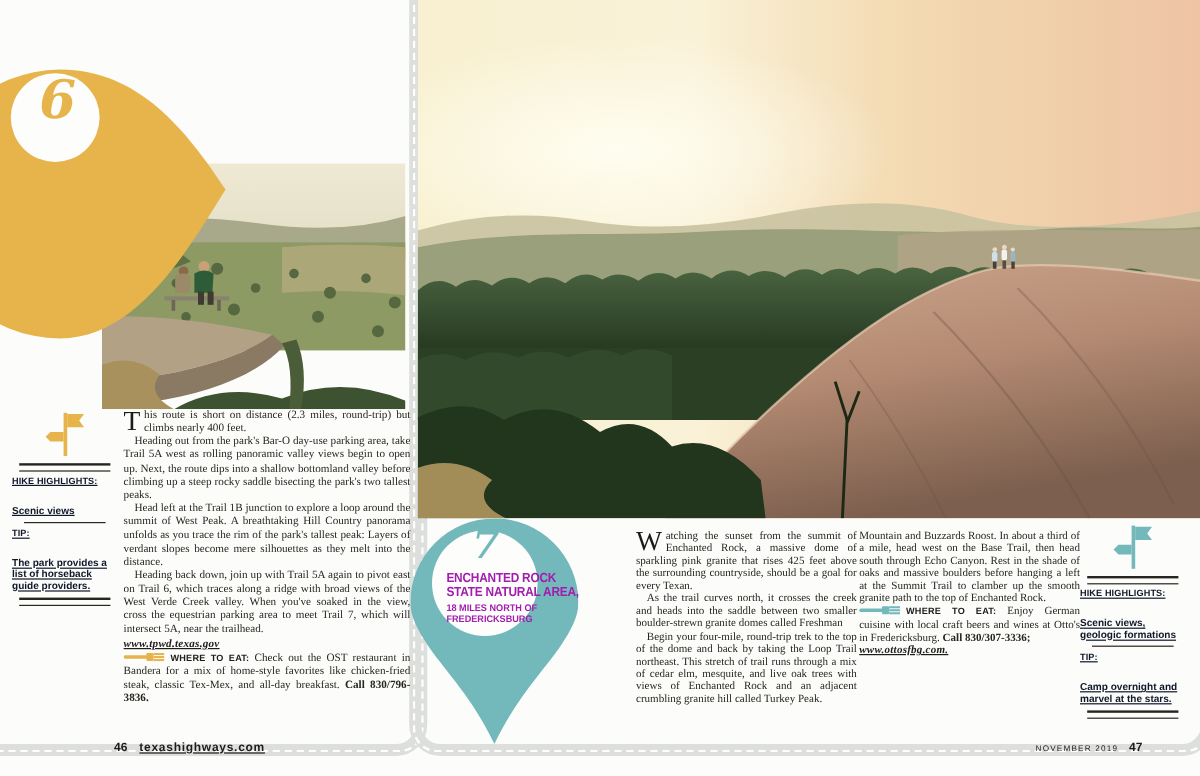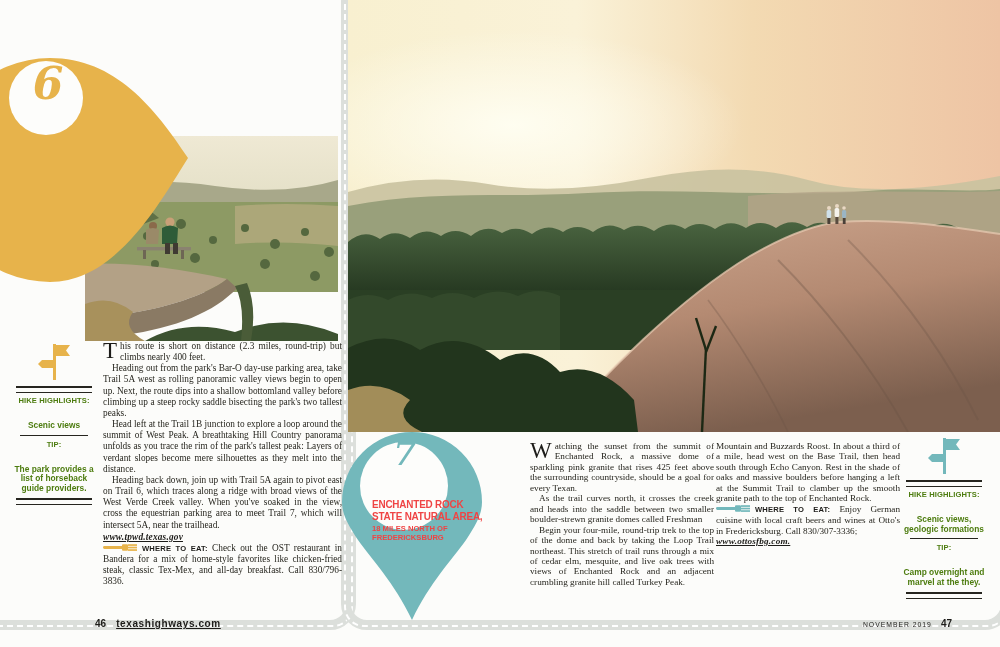--- a/index.html
+++ b/index.html
@@ -22,41 +22,41 @@
   .pin6-number{position:absolute;left:88px;top:8px;width:60px;text-align:center;
      font-family:"DejaVu Serif",serif;font-style:italic;font-weight:bold;font-size:44px;color:#e7b34b;}
   .pin7-number{position:absolute;left:34px;top:2px;width:58px;text-align:center;
      font-family:"DejaVu Serif",serif;font-style:italic;font-weight:bold;font-size:33px;color:#73b8bb;}
   .entry-head{position:absolute;z-index:4;color:#1d1c19;font-family:"Liberation Sans",sans-serif;}
   .entry6-head{left:28px;top:95px;width:300px;}
   .head-line1{font-weight:bold;font-size:14px;line-height:14px;letter-spacing:-.2px;
      transform:scaleX(.88);transform-origin:left top;white-space:nowrap;}
   .head-line2{font-weight:bold;font-size:9.5px;line-height:10px;letter-spacing:-.1px;
      transform:scaleX(.92);transform-origin:left top;white-space:nowrap;margin-top:1px;}
-  .pin7-text{position:absolute;left:30px;top:45px;width:120px;color:#ef4444;font-family:"Liberation Sans",sans-serif;margin-top:22px;}
+  .pin7-text{position:absolute;left:30px;top:45px;width:120px;color:#a21caf;font-family:"Liberation Sans",sans-serif;}
   .pin7-text .t1{font-weight:bold;font-size:11px;line-height:11.5px;letter-spacing:-.2px;
      transform:scaleX(.9);transform-origin:left top;white-space:nowrap;}
   .pin7-text .t2{font-weight:bold;font-size:8px;line-height:8.5px;margin-top:3px;
      transform:scaleX(.95);transform-origin:left top;white-space:nowrap;}
   
   .col{position:absolute;z-index:4;text-align:justify;}
   .col-left{left:103px;top:341px;width:239px;font-size:9.3px;line-height:11.15px;}
   .col-a{left:530px;top:441px;width:184px;font-size:9.2px;line-height:10.45px;}
   .col-b{left:716px;top:441px;width:184px;font-size:9.2px;line-height:10.45px;}
   .col p{margin:0;}
   .col p + p{text-indent:9px;}
   .dropcap{float:left;font-size:23px;line-height:18.5px;padding:1px 3px 0 0;font-weight:normal;color:#1d1c19;}
   .link{font-weight:bold;font-style:italic;text-decoration:underline;color:#1d1c19;letter-spacing:.2px;}
   .link-block{display:block;margin-top:1px;}
   .eat{margin-top:9px;text-indent:0 !important;}
   .eat-label{font-family:"Liberation Sans",sans-serif;font-weight:bold;font-size:7.6px;letter-spacing:.2px;color:#1d1c19;}
-  .eat .call{font-weight:normal;}
+  .eat .call{font-weight:bold;}
   .fork{vertical-align:-1px;margin-right:5px;}
   
-  .sidebar{position:absolute;z-index:4;text-align:center;font-family:"Liberation Sans",sans-serif;color:#4d7c0f;}
+  .sidebar{position:absolute;z-index:4;font-family:"Liberation Sans",sans-serif;color:#0f172a;text-decoration:underline;}
   .sb-left{left:10px;top:342px;width:88px;}
   .sb-right{left:900px;top:436px;width:88px;}
   .sb-icon{margin:0 auto 4px auto;display:block;}
   .rule2{height:4px;border-top:2px solid #26251f;border-bottom:1px solid #26251f;margin:3px 6px;}
   .rule1{border-top:1.5px solid #26251f;margin:4px 10px;}
   .sb-label{font-weight:bold;font-size:7.6px;letter-spacing:.1px;line-height:9px;margin-top:3px;}
   .sb-text{font-weight:bold;font-size:8.4px;line-height:9.6px;margin-top:16px;}
   
   .footer{position:absolute;z-index:4;top:618px;font-family:"Liberation Sans",sans-serif;color:#1d1c19;}
   .footer-left{left:95px;display:flex;align-items:flex-end;gap:10px;}
@@ -254,21 +254,21 @@
     <svg class="sb-icon" width="38" height="40" viewBox="0 0 38 40">
       <rect x="18" y="2" width="3" height="36" fill="#73b8bb"></rect>
       <path d="M21,3 h14 l-4,5.5 l4,5.5 h-14 Z" fill="#73b8bb"></path>
       <path d="M18,18 h-11 l-4,4 l4,4 h11 Z" fill="#73b8bb"></path>
     </svg>
     <div class="rule2"></div>
     <div class="sb-label">HIKE HIGHLIGHTS:</div>
     <div class="sb-text">Scenic views, geologic formations</div>
     <div class="rule1"></div>
     <div class="sb-label">TIP:</div>
-    <div class="sb-text">Camp overnight and marvel at the they.</div>
+    <div class="sb-text">Camp overnight and marvel at the stars.</div>
     <div class="rule2" style="margin-top:5px;"></div>
   </div>
 
   <div class="footer footer-left">
     <span class="page-num">46</span>
     <span class="footer-site">texashighways.com</span>
   </div>
   <div class="footer footer-right">
     <span class="footer-issue">NOVEMBER 2019</span>
     <span class="page-num">47</span>

